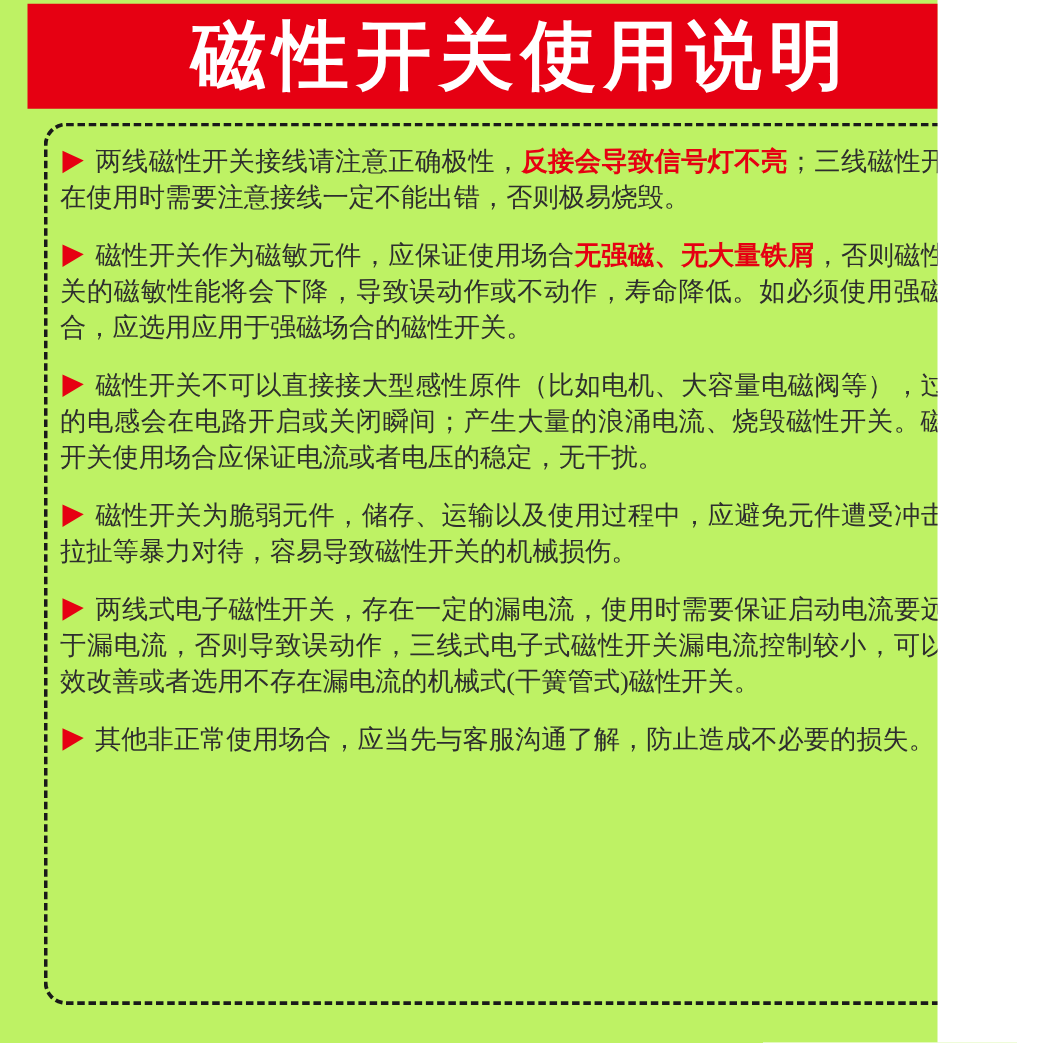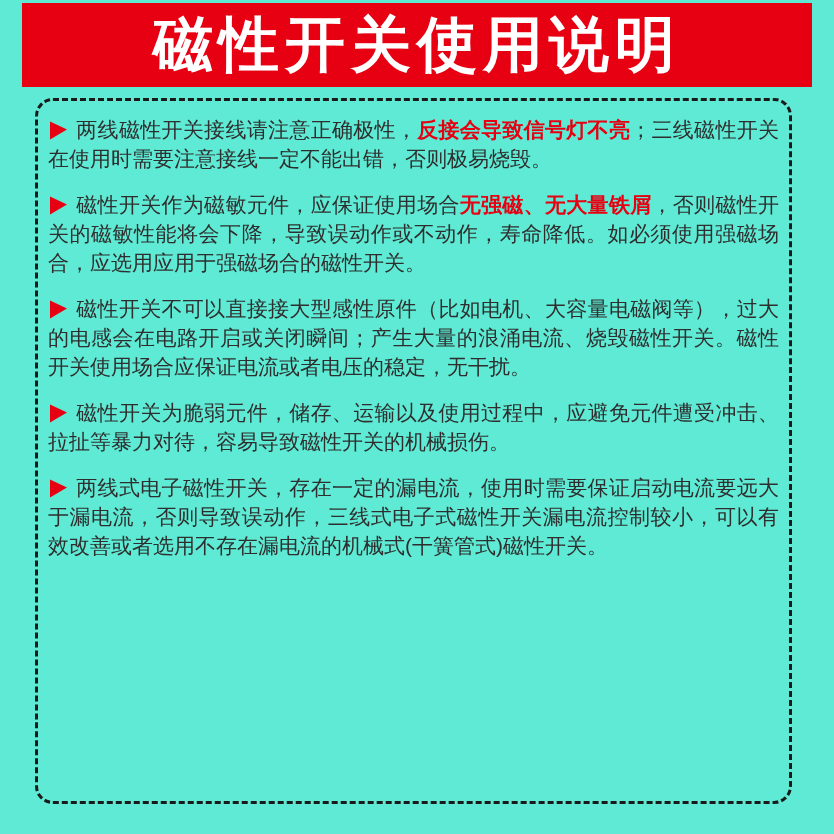--- a/index.html
+++ b/index.html
@@ -3,24 +3,25 @@
 <meta charset="utf-8">
 <style>
   html, body {
     margin: 0;
     padding: 0;
     background: #ffffff;
     font-family: "Liberation Sans", "DejaVu Sans", sans-serif;
   }
   .page {
     position: relative;
-    width: 834px;
+    width: 750px;
     height: 834px;
-    background: #5eead4;
+    background: #bef264;
     overflow: hidden;
+    font-family: Liberation Serif, serif;
   }
   .banner {
     position: absolute;
     left: 22px;
     top: 3px;
     width: 790px;
     height: 84px;
     background: #e60012;
     display: flex;
     align-items: center;
@@ -81,15 +82,16 @@
     <div class="banner-title">磁性开关使用说明</div>
   </div>
 
   <div class="notes-box">
     <div>
         <p class="note"><span class="tri"></span><span class="seg">两线磁性开关接线请注意正确极性，</span><span class="seg hl">反接会导致信号灯不亮</span><span class="seg">；三线磁性开关在使用时需要注意接线一定不能出错，否则极易烧毁。</span></p>
         <p class="note"><span class="tri"></span><span class="seg">磁性开关作为磁敏元件，应保证使用场合</span><span class="seg hl">无强磁、无大量铁屑</span><span class="seg">，否则磁性开关的磁敏性能将会下降，导致误动作或不动作，寿命降低。如必须使用强磁场合，应选用应用于强磁场合的磁性开关。</span></p>
         <p class="note"><span class="tri"></span><span class="seg">磁性开关不可以直接接大型感性原件（比如电机、大容量电磁阀等），过大的电感会在电路开启或关闭瞬间；产生大量的浪涌电流、烧毁磁性开关。磁性开关使用场合应保证电流或者电压的稳定，无干扰。</span></p>
         <p class="note"><span class="tri"></span><span class="seg">磁性开关为脆弱元件，储存、运输以及使用过程中，应避免元件遭受冲击、拉扯等暴力对待，容易导致磁性开关的机械损伤。</span></p>
         <p class="note"><span class="tri"></span><span class="seg">两线式电子磁性开关，存在一定的漏电流，使用时需要保证启动电流要远大于漏电流，否则导致误动作，三线式电子式磁性开关漏电流控制较小，可以有效改善或者选用不存在漏电流的机械式(干簧管式)磁性开关。</span></p>
+        <p class="note"><span class="tri"></span><span class="seg">其他非正常使用场合，应当先与客服沟通了解，防止造成不必要的损失。</span></p>
       </div>
   </div>
 </div>
 
 </body></html>

